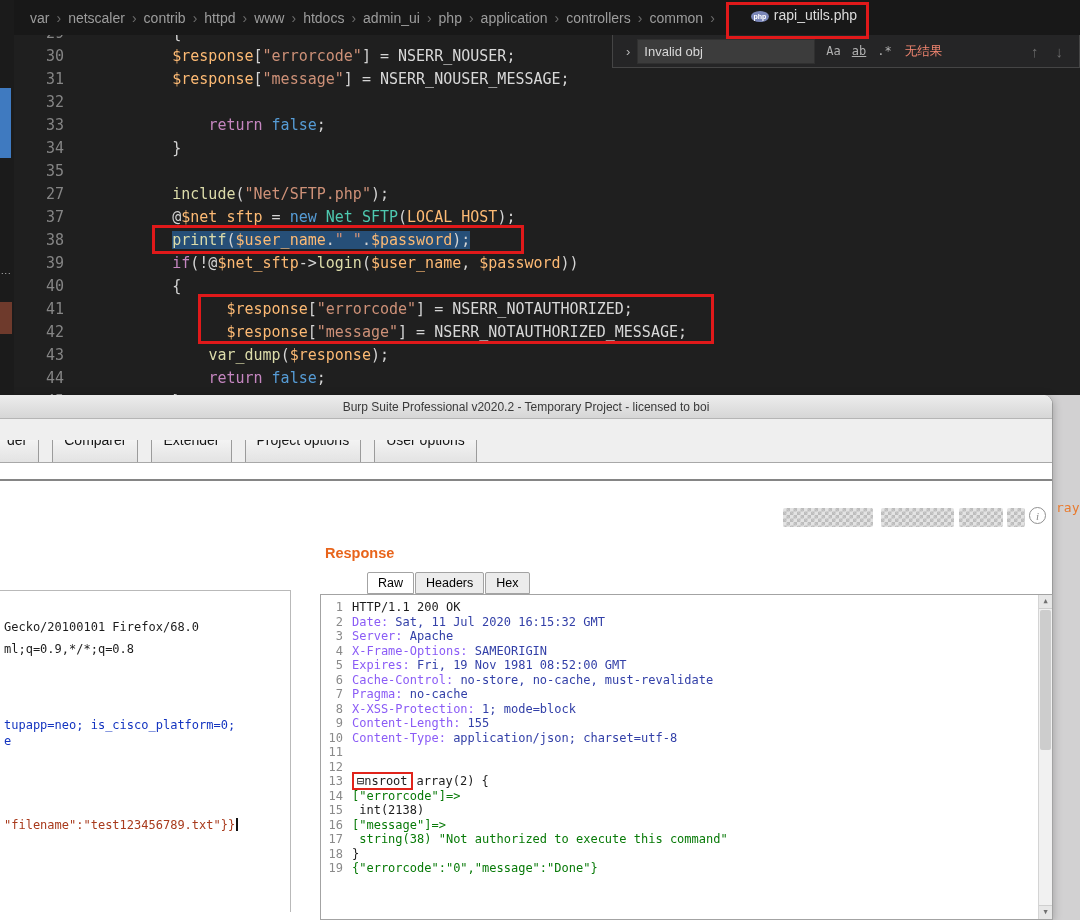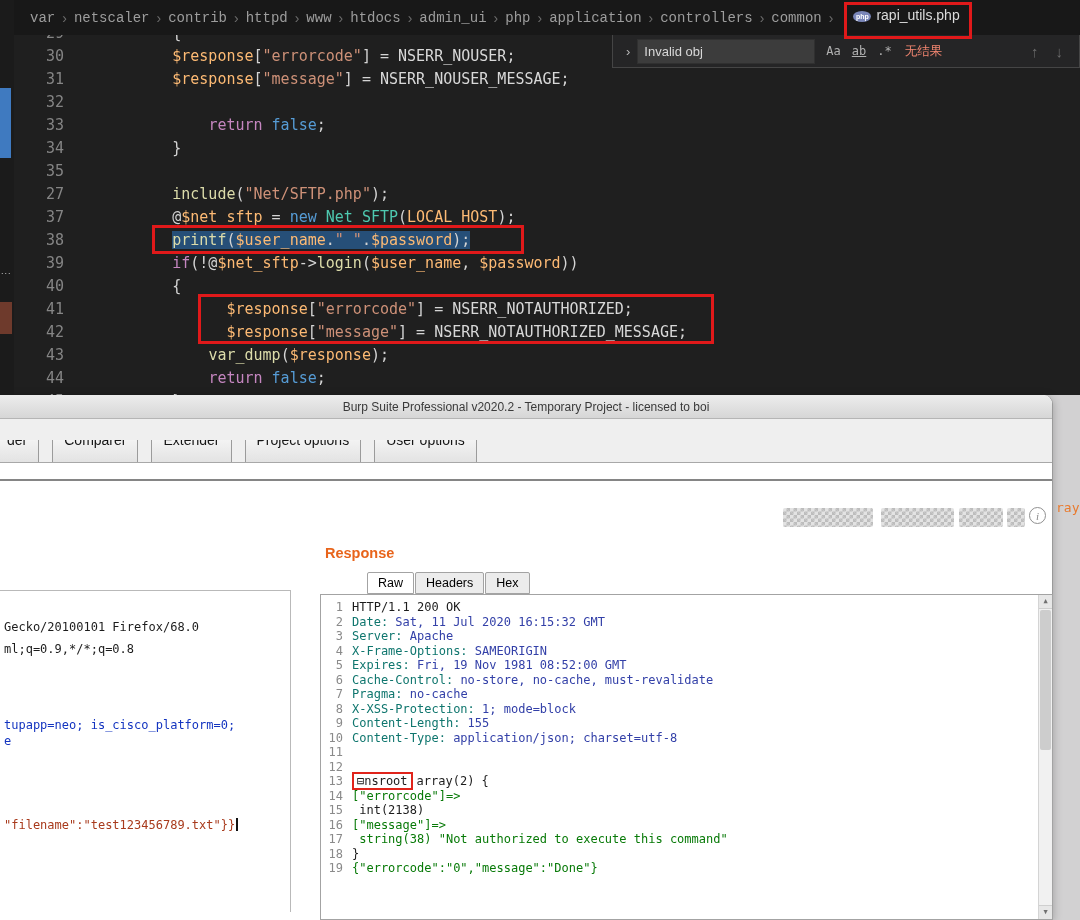--- a/index.html
+++ b/index.html
@@ -16,23 +16,23 @@
 .tok-p{color:#d4d4d4}.tok-v{color:#fdba74}.tok-s{color:#ce9178}.tok-k{color:#c586c0}
 .tok-b{color:#569cd6}.tok-f{color:#dcdcaa}.tok-t{color:#4ec9b0}.tok-c{color:#d8d8d8}
 .tok-u{text-decoration:underline;text-underline-offset:3px;}
 
 .left-strip{position:absolute;left:0;top:0;width:14px;height:395px;background:#1b1b1b;z-index:6;}
 .strip-blue{position:absolute;left:0;top:88px;width:11px;height:70px;background:#3f7ac0;}
 .strip-dots{position:absolute;left:1px;top:266px;color:#c8c8c8;font-size:9px;letter-spacing:1px;}
 .strip-mark{position:absolute;left:0;top:302px;width:12px;height:32px;background:#6e3a2c;}
 
 .breadcrumb-bar{position:absolute;left:14px;top:0;right:0;height:35px;background:#181818;display:flex;align-items:center;padding-left:16px;z-index:5;font-size:14px;color:#9d9d9d;white-space:nowrap;}
-.bc-item{cursor:default;font-family:Liberation Mono, monospace;}
+.bc-item{cursor:default;}
 .bc-sep{color:#6d6d6d;margin:0 7px;}
-.bc-file-box{display:flex;align-items:flex-start;border:3px solid #e0191a;padding:2px 9px 13px 6px;margin-left:4px;position:relative;top:3px;}
+.bc-file-box{display:flex;align-items:flex-start;border:3px solid #e0191a;padding:2px 9px 13px 22px;margin-left:4px;position:relative;top:3px;}
 .php-icon{width:18px;height:11px;border-radius:50%;background:#7a86b8;color:#fff;font-size:7px;font-weight:bold;display:flex;align-items:center;justify-content:center;margin:4px 5px 0 0;}
 .bc-file{color:#dcdcdc;}
 
 .find-widget{position:absolute;top:35px;right:0;width:468px;height:33px;background:#252526;border:1px solid #454545;border-top:none;display:flex;align-items:center;padding-left:6px;z-index:4;}
 .find-toggle{color:#b9b9b9;font-size:13px;padding:0 7px;}
 .find-input{background:#3c3c3c;border:1px solid #303030;color:#d8d8d8;font-family:"Liberation Sans",sans-serif;font-size:13px;height:25px;width:178px;padding:0 6px;outline:none;}
 .find-opts{display:flex;gap:11px;margin-left:11px;color:#b0b0b0;font-size:12px;font-family:"DejaVu Sans Mono",monospace;}
 .opt-word{text-decoration:underline;}
 .find-result{color:#f48771;font-size:12.5px;margin-left:13px;}
 .find-arrows{margin-left:auto;margin-right:16px;display:flex;gap:17px;color:#6b6b6b;font-size:15px;}
@@ -68,21 +68,21 @@
 #frag5{left:4px;top:227px;color:#a83a1c;}
 .cursor{display:inline-block;width:2px;height:13px;background:#111;vertical-align:-2px;margin-left:1px;}
 
 .resp-label{position:absolute;left:325px;top:150px;color:#e8641b;font-weight:bold;font-size:14.5px;}
 .resp-tabs{position:absolute;left:322px;top:176px;display:flex;align-items:flex-end;height:23px;}
 .resp-tab{border:1px solid #a3a3a3;background:#ececec;font-size:12.5px;padding:3px 10px;border-radius:2px 2px 0 0;margin-right:1px;}
 .resp-tab.sel{background:#fff;position:relative;z-index:2;margin-left:45px;}
 .resp-area{position:absolute;left:320px;top:199px;width:733px;height:326px;background:#fff;border:1px solid #a3a3a3;font-family:"DejaVu Sans Mono",monospace;font-size:12px;line-height:14.5px;padding-top:5px;overflow:hidden;}
 .resp-row{display:flex;white-space:pre;}
 .resp-ln{flex:0 0 22px;width:22px;text-align:right;color:#8a8a8a;margin-right:9px;}
-.seg-rp{color:#1c1c1c}.seg-hn{color:#0f766e}.seg-hv{color:#3340a8}.seg-gr{color:#087a08}
+.seg-rp{color:#1c1c1c}.seg-hn{color:#8b5cf6}.seg-hv{color:#3340a8}.seg-gr{color:#087a08}
 .seg-rbx{color:#1c1c1c;border:2px solid #e0241b;padding:0 3px;margin-right:4px;}
 .scrollbar{position:absolute;right:0;top:0;bottom:0;width:14px;background:#f1f1f1;border-left:1px solid #d4d4d4;}
 .sb-up{height:14px;background:#e7e7e7;border-bottom:1px solid #cfcfcf;font-size:7px;color:#707070;display:flex;align-items:center;justify-content:center;}
 .sb-thumb{position:absolute;top:15px;left:1px;right:1px;height:140px;background:#cdcdcd;border-radius:2px;}
 .sb-down{position:absolute;bottom:0;width:100%;height:14px;background:#e7e7e7;border-top:1px solid #cfcfcf;font-size:7px;color:#707070;display:flex;align-items:center;justify-content:center;}
 .ray-frag{position:absolute;left:1056px;top:105px;color:#e87a2e;font-family:"DejaVu Sans Mono",monospace;font-size:13px;}
 </style>
 </head>
 <body>
 

